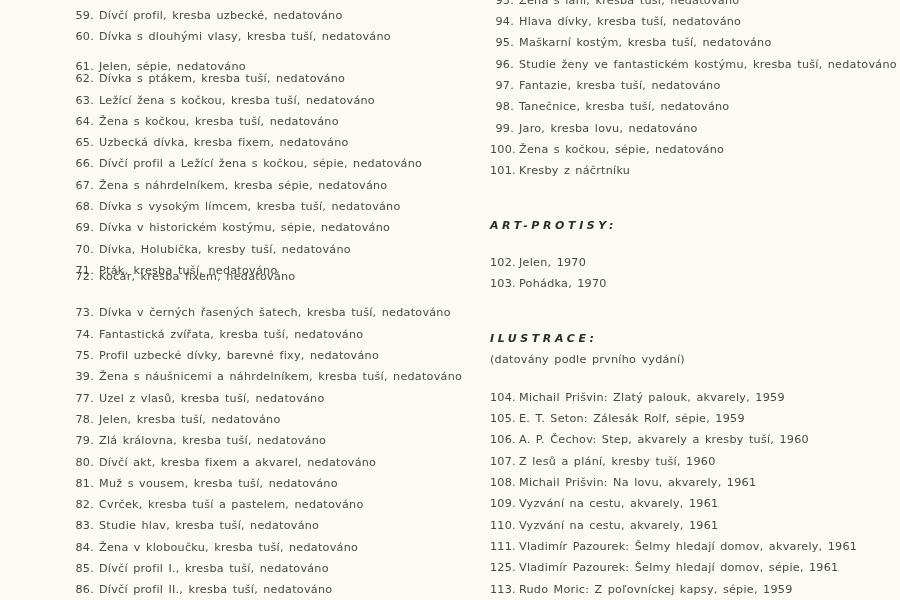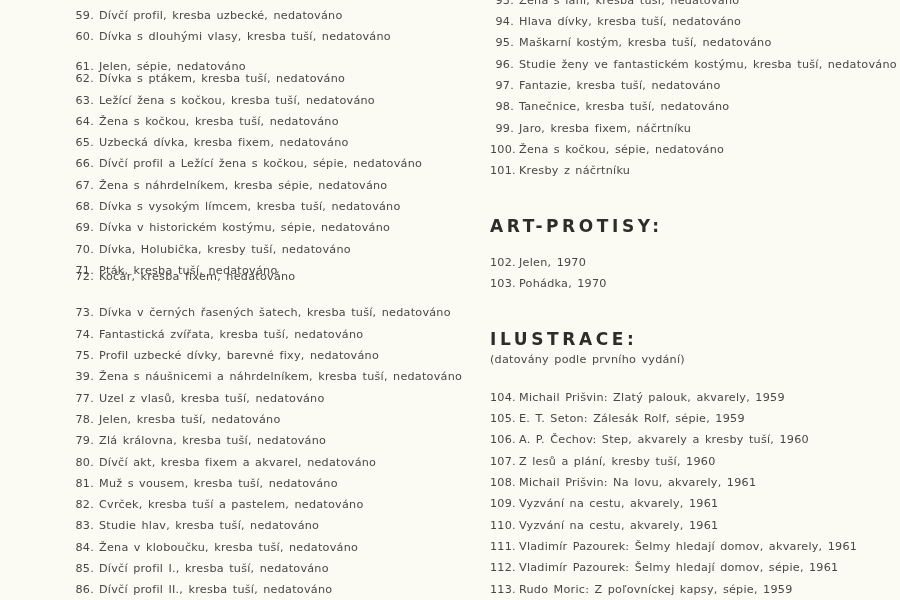--- a/index.html
+++ b/index.html
@@ -41,25 +41,26 @@
       display: inline-block;
       text-align: right;
       margin-right: 5px;
     }
     .col-left .entry .num { width: 22px; }
     .col-right .entry .num { width: 24px; }
 
     .heading {
       position: absolute;
       white-space: nowrap;
-      font-size: 17px;
+      font-size: 11px;
       font-weight: bold;
       letter-spacing: 3.6px;
       color: #2f2d2a;
       line-height: 14px;
+      font-style: italic;
     }
     .subnote {
       position: absolute;
       white-space: nowrap;
       font-size: 11.2px;
       letter-spacing: 0.25px;
       word-spacing: 1.5px;
       color: #4a4843;
       line-height: 14px;
     }
@@ -100,35 +101,35 @@
     <div class="entry" style="top:583px"><span class="num">86.</span><span>Dívčí profil II., kresba tuší, nedatováno</span></div>
   </div>
 
   <div class="col col-right">
     <div class="entry" style="top:-6px"><span class="num">93.</span><span>Žena s laní, kresba tuší, nedatováno</span></div>
     <div class="entry" style="top:15px"><span class="num">94.</span><span>Hlava dívky, kresba tuší, nedatováno</span></div>
     <div class="entry" style="top:36px"><span class="num">95.</span><span>Maškarní kostým, kresba tuší, nedatováno</span></div>
     <div class="entry" style="top:58px"><span class="num">96.</span><span>Studie ženy ve fantastickém kostýmu, kresba tuší, nedatováno</span></div>
     <div class="entry" style="top:79px"><span class="num">97.</span><span>Fantazie, kresba tuší, nedatováno</span></div>
     <div class="entry" style="top:100px"><span class="num">98.</span><span>Tanečnice, kresba tuší, nedatováno</span></div>
-    <div class="entry" style="top:122px"><span class="num">99.</span><span>Jaro, kresba fixem, náčrtníku</span></div>
+    <div class="entry" style="top:122px"><span class="num">99.</span><span>Jaro, kresba lovu, nedatováno</span></div>
     <div class="entry" style="top:143px"><span class="num">100.</span><span>Žena s kočkou, sépie, nedatováno</span></div>
     <div class="entry" style="top:164px"><span class="num">101.</span><span>Kresby z náčrtníku</span></div>
 
     <div class="heading" style="top:219px">ART-PROTISY:</div>
     <div class="entry" style="top:256px"><span class="num">102.</span><span>Jelen, 1970</span></div>
     <div class="entry" style="top:277px"><span class="num">103.</span><span>Pohádka, 1970</span></div>
 
     <div class="heading" style="top:332px">ILUSTRACE:</div>
     <div class="subnote" style="top:353px">(datovány podle prvního vydání)</div>
 
     <div class="entry" style="top:391px"><span class="num">104.</span><span>Michail Prišvin: Zlatý palouk, akvarely, 1959</span></div>
     <div class="entry" style="top:412px"><span class="num">105.</span><span>E. T. Seton: Zálesák Rolf, sépie, 1959</span></div>
     <div class="entry" style="top:433px"><span class="num">106.</span><span>A. P. Čechov: Step, akvarely a kresby tuší, 1960</span></div>
     <div class="entry" style="top:455px"><span class="num">107.</span><span>Z lesů a plání, kresby tuší, 1960</span></div>
     <div class="entry" style="top:476px"><span class="num">108.</span><span>Michail Prišvin: Na lovu, akvarely, 1961</span></div>
     <div class="entry" style="top:497px"><span class="num">109.</span><span>Vyzvání na cestu, akvarely, 1961</span></div>
     <div class="entry" style="top:519px"><span class="num">110.</span><span>Vyzvání na cestu, akvarely, 1961</span></div>
     <div class="entry" style="top:540px"><span class="num">111.</span><span>Vladimír Pazourek: Šelmy hledají domov, akvarely, 1961</span></div>
-    <div class="entry" style="top:561px"><span class="num">112.</span><span>Vladimír Pazourek: Šelmy hledají domov, sépie, 1961</span></div>
+    <div class="entry" style="top:561px"><span class="num">125.</span><span>Vladimír Pazourek: Šelmy hledají domov, sépie, 1961</span></div>
     <div class="entry" style="top:583px"><span class="num">113.</span><span>Rudo Moric: Z poľovníckej kapsy, sépie, 1959</span></div>
   </div>
 </div>
 
 </body></html>

